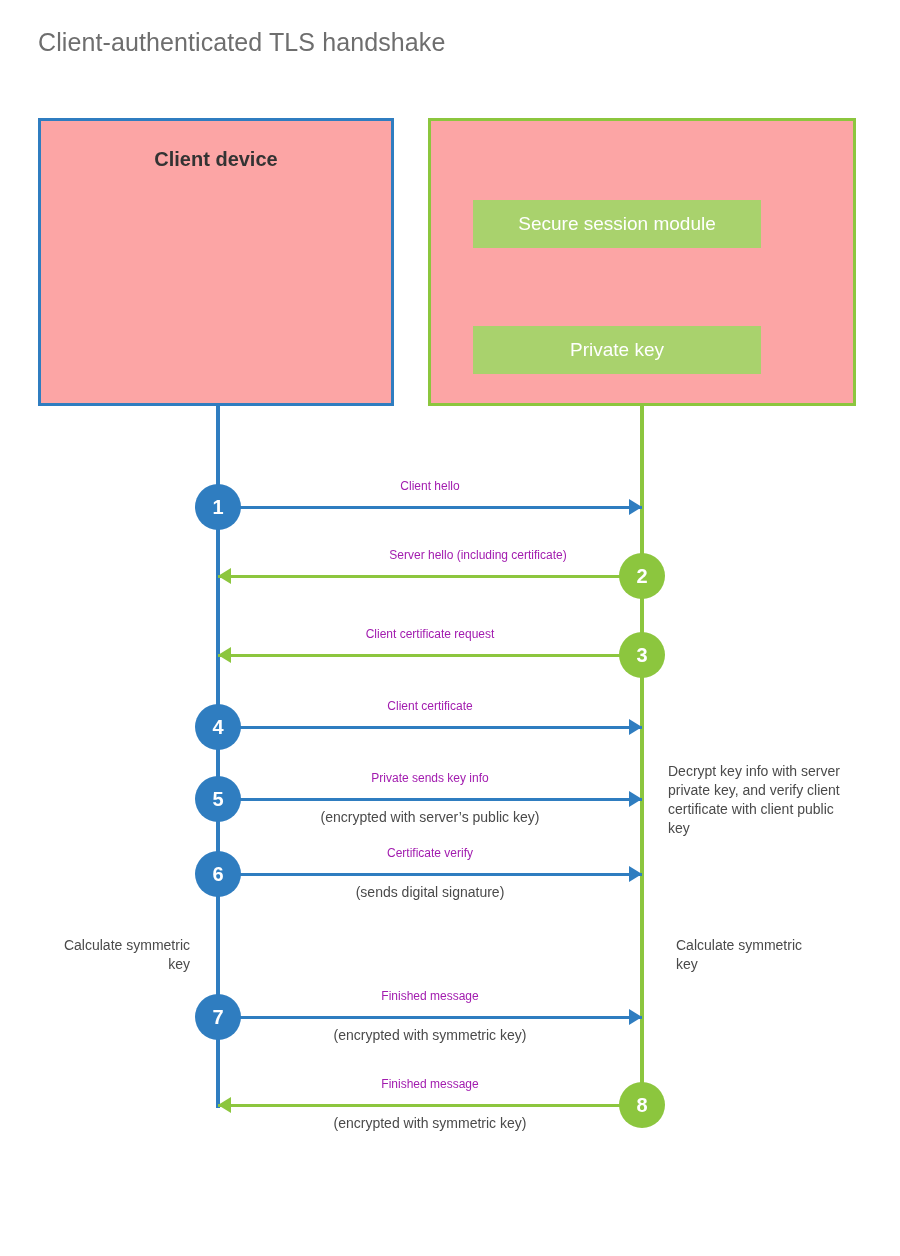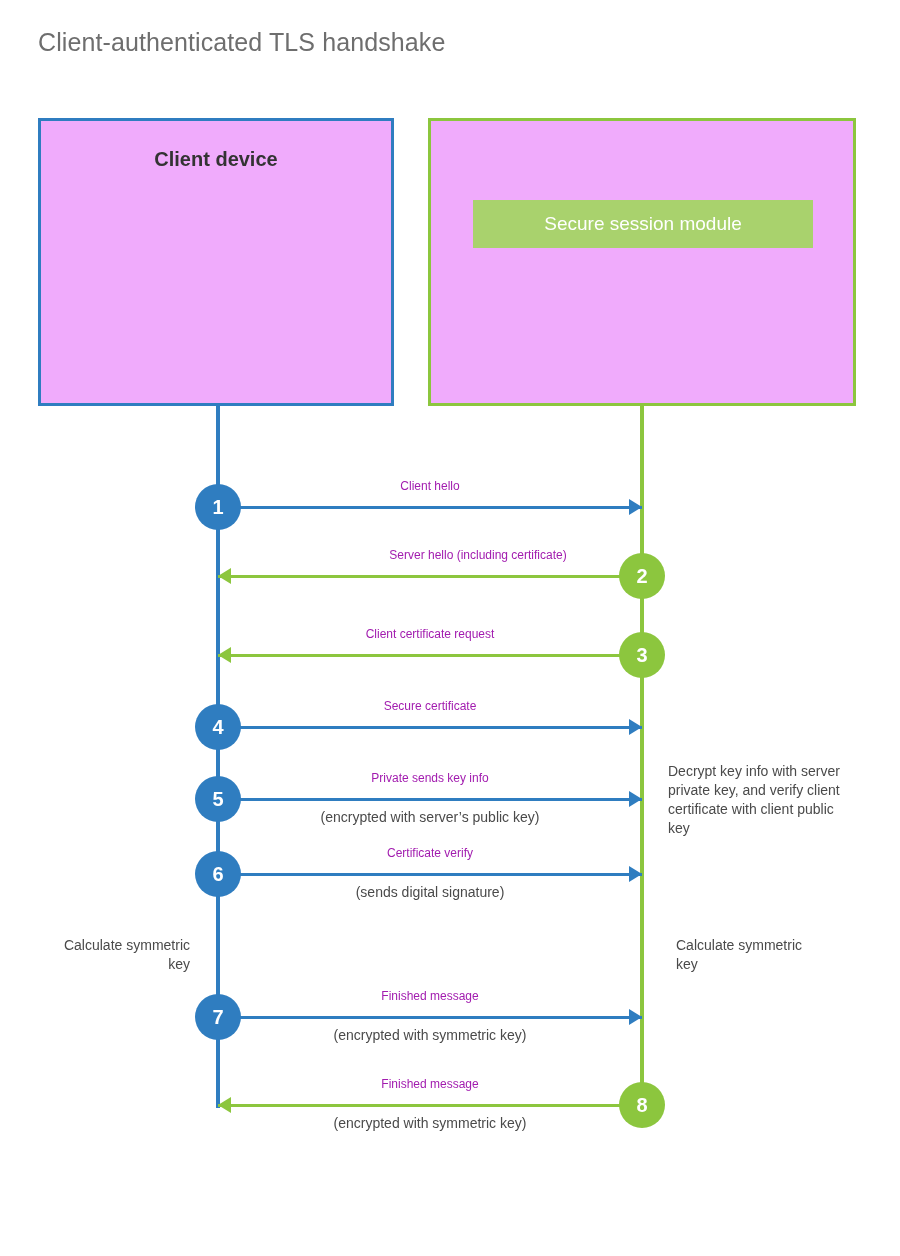--- a/index.html
+++ b/index.html
@@ -24,21 +24,21 @@
     font-size: 25px;
     font-weight: 400;
     color: #6e6e6e;
     letter-spacing: 0.1px;
     white-space: nowrap;
   }
 
   
   .party-box {
     position: absolute;
-    background: #f0abfc;
+    background: #fca5a5;
     box-sizing: border-box;
   }
   #client-box {
     left: 38px;
     top: 118px;
     width: 356px;
     height: 288px;
     border: 3px solid #2f7dc0;
   }
   #server-box {
@@ -73,21 +73,21 @@
     align-items: center;
     justify-content: center;
     text-align: center;
     line-height: 1.35;
   }
 
   
   .server-bar {
     position: absolute;
     left: 42px;
-    width: 340px;
+    width: 288px;
     height: 48px;
     background: #a9d26d;
     color: #ffffff;
     font-size: 19px;
     display: flex;
     align-items: center;
     justify-content: center;
     text-align: center;
   }
   #server-bar-0 { top: 79px; }
@@ -200,20 +200,21 @@
 <body>
 
 <div id="page-title">Client-authenticated TLS handshake</div>
 
 <div class="party-box" id="client-box">
   <div class="party-title">Client device</div>
 </div>
 
 <div class="party-box" id="server-box">
   <div class="server-bar" id="server-bar-0">Secure session module</div>
+  <div class="server-bar" id="server-bar-2">Private key</div>
 </div>
 
 <div class="lifeline" id="client-lifeline"></div>
 <div class="lifeline" id="server-lifeline"></div>
 
 <div id="flow-layer">
     <div class="arrow-line to-server" style="left: 218px; width: 424px; top: 506px;"></div>
     <div class="arrow-head right" style="top: 499px; left: 629px;"></div>
     <div class="step-circle client" style="top: 484px;">1</div>
     <div class="arrow-label" style="left: 430px; top: 479px;">Client hello</div>
@@ -221,21 +222,21 @@
     <div class="arrow-head left" style="top: 568px; left: 218px;"></div>
     <div class="step-circle server" style="top: 553px;">2</div>
     <div class="arrow-label" style="left: 430px; top: 548px; margin-left: 48px;">Server hello (including certificate)</div>
     <div class="arrow-line to-client" style="left: 218px; width: 424px; top: 654px;"></div>
     <div class="arrow-head left" style="top: 647px; left: 218px;"></div>
     <div class="step-circle server" style="top: 632px;">3</div>
     <div class="arrow-label" style="left: 430px; top: 627px;">Client certificate request</div>
     <div class="arrow-line to-server" style="left: 218px; width: 424px; top: 726px;"></div>
     <div class="arrow-head right" style="top: 719px; left: 629px;"></div>
     <div class="step-circle client" style="top: 704px;">4</div>
-    <div class="arrow-label" style="left: 430px; top: 699px;">Secure certificate</div>
+    <div class="arrow-label" style="left: 430px; top: 699px;">Client certificate</div>
     <div class="arrow-line to-server" style="left: 218px; width: 424px; top: 798px;"></div>
     <div class="arrow-head right" style="top: 791px; left: 629px;"></div>
     <div class="step-circle client" style="top: 776px;">5</div>
     <div class="arrow-label" style="left: 430px; top: 771px;">Private sends key info</div>
     <div class="arrow-sublabel" style="left: 430px; top: 809px;">(encrypted with server’s public key)</div>
     <div class="arrow-line to-server" style="left: 218px; width: 424px; top: 873px;"></div>
     <div class="arrow-head right" style="top: 866px; left: 629px;"></div>
     <div class="step-circle client" style="top: 851px;">6</div>
     <div class="arrow-label" style="left: 430px; top: 846px;">Certificate verify</div>
     <div class="arrow-sublabel" style="left: 430px; top: 884px;">(sends digital signature)</div>

